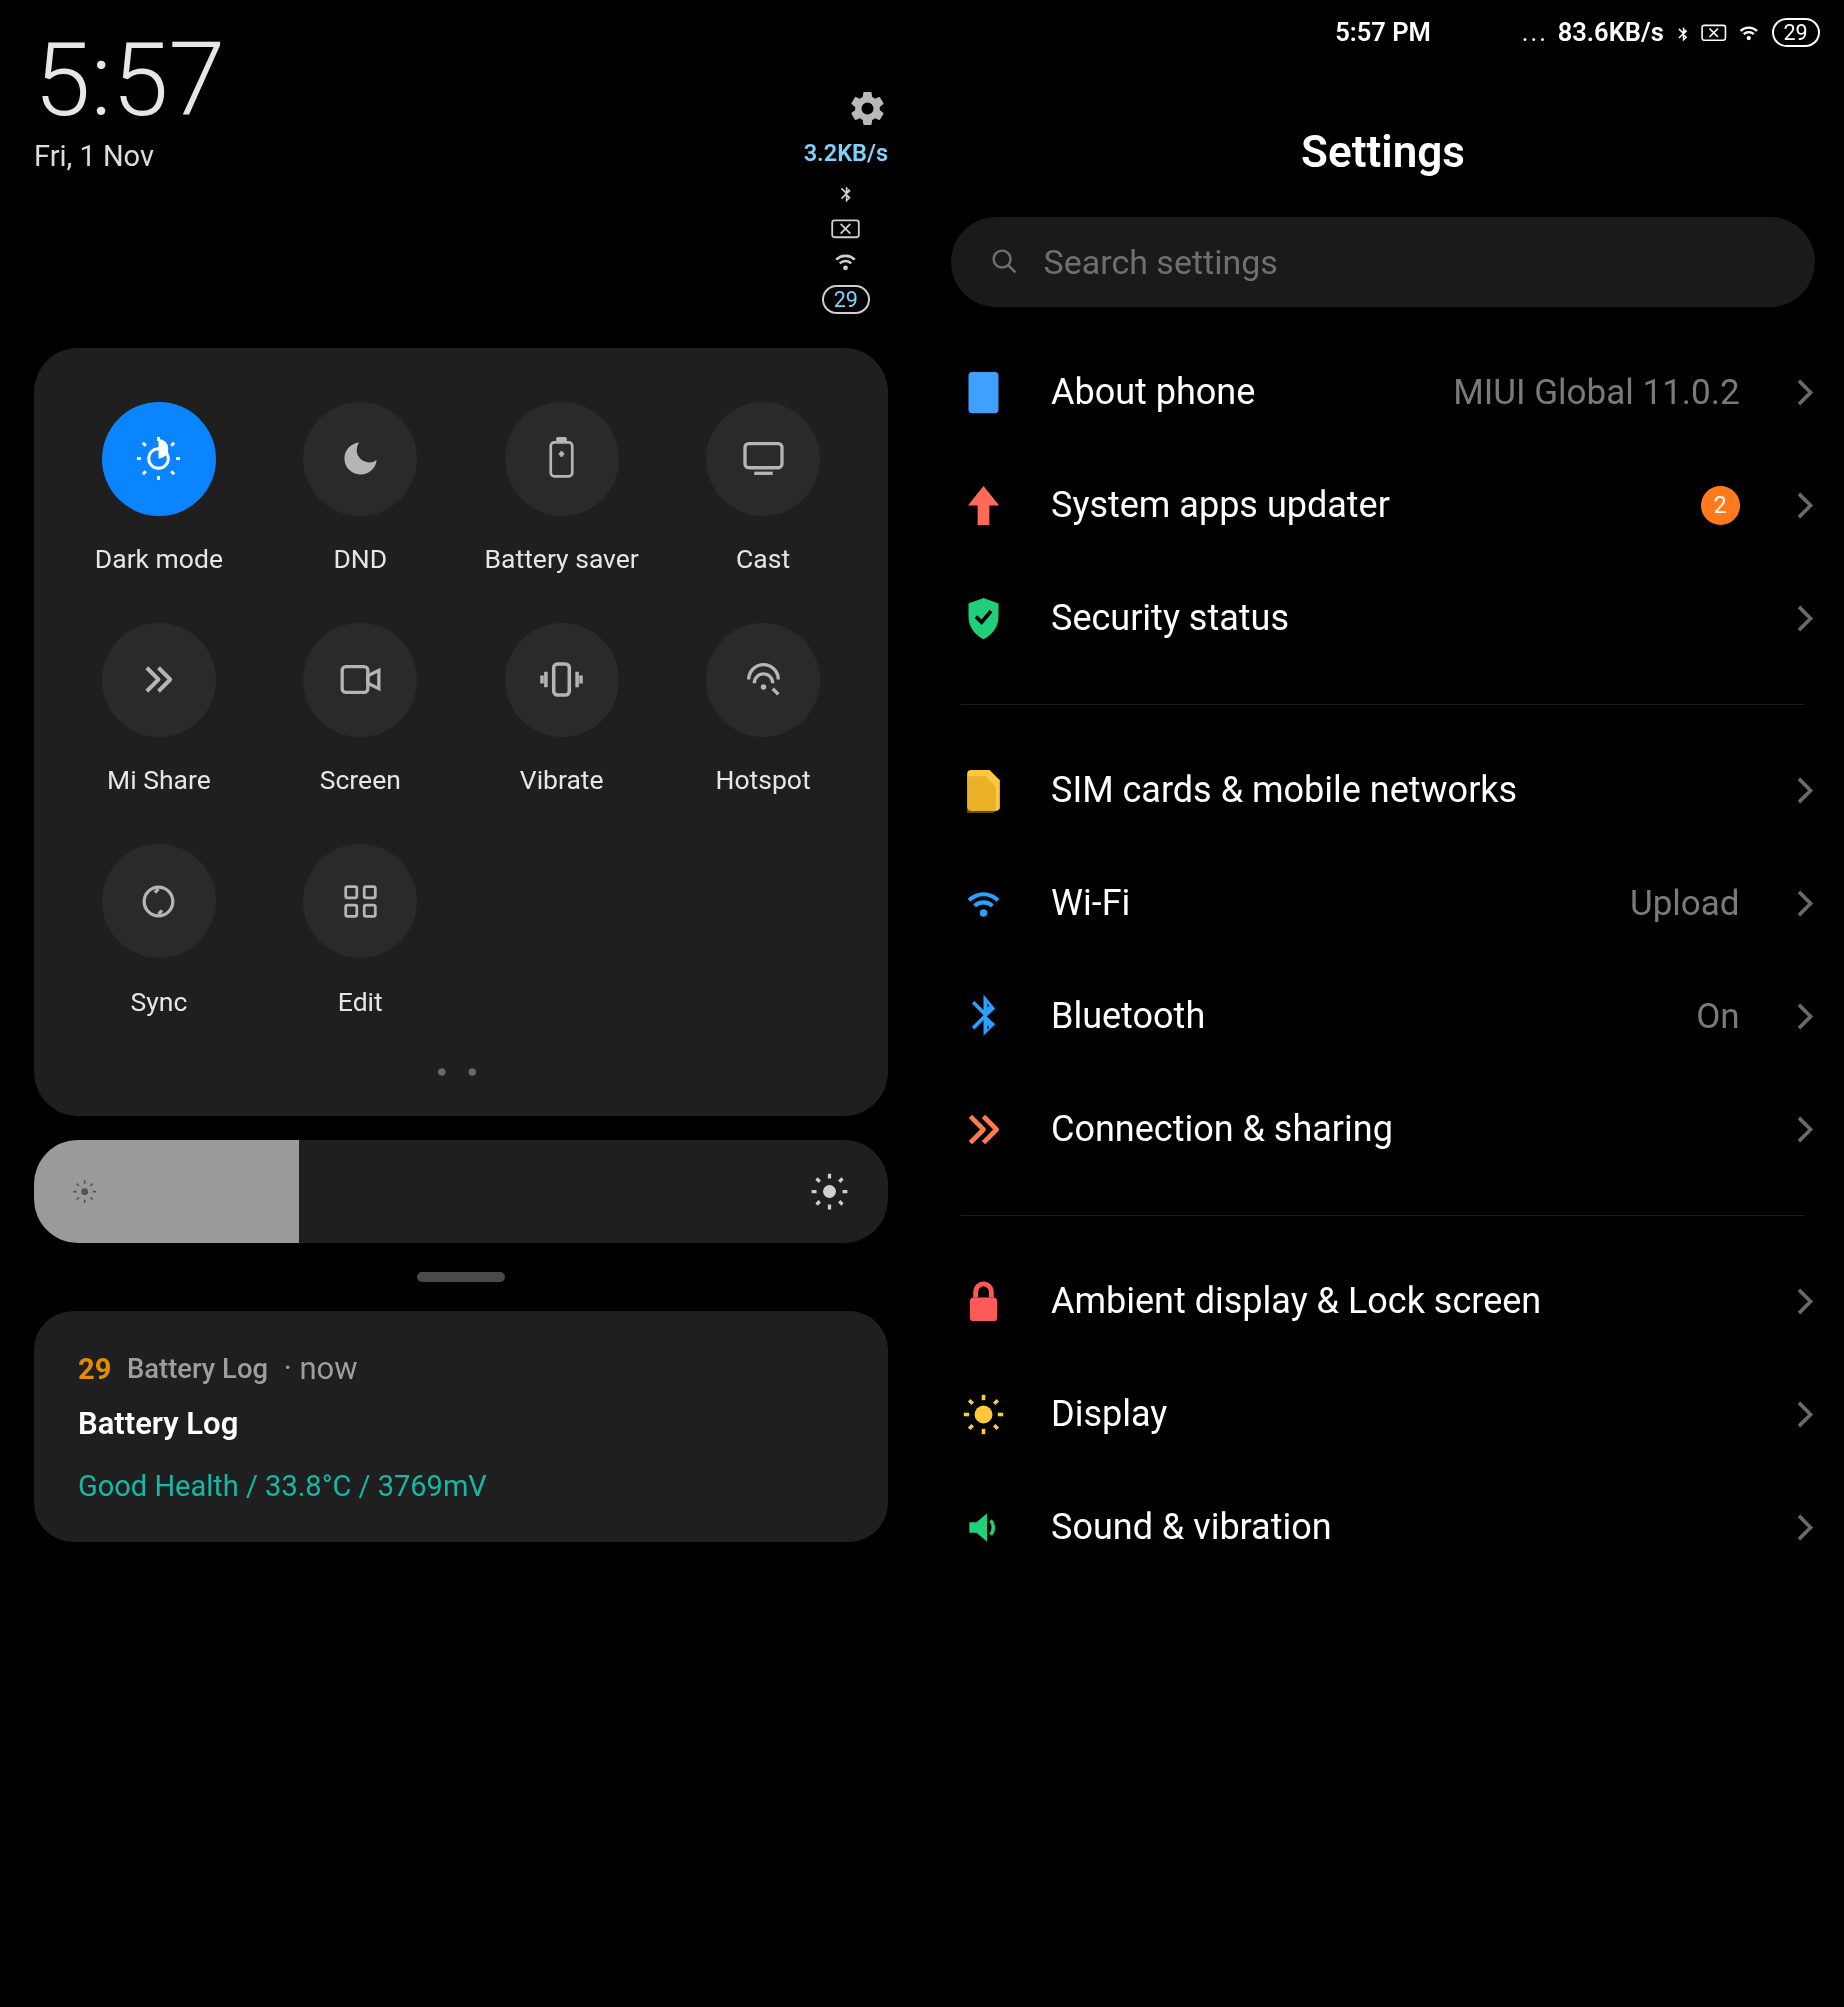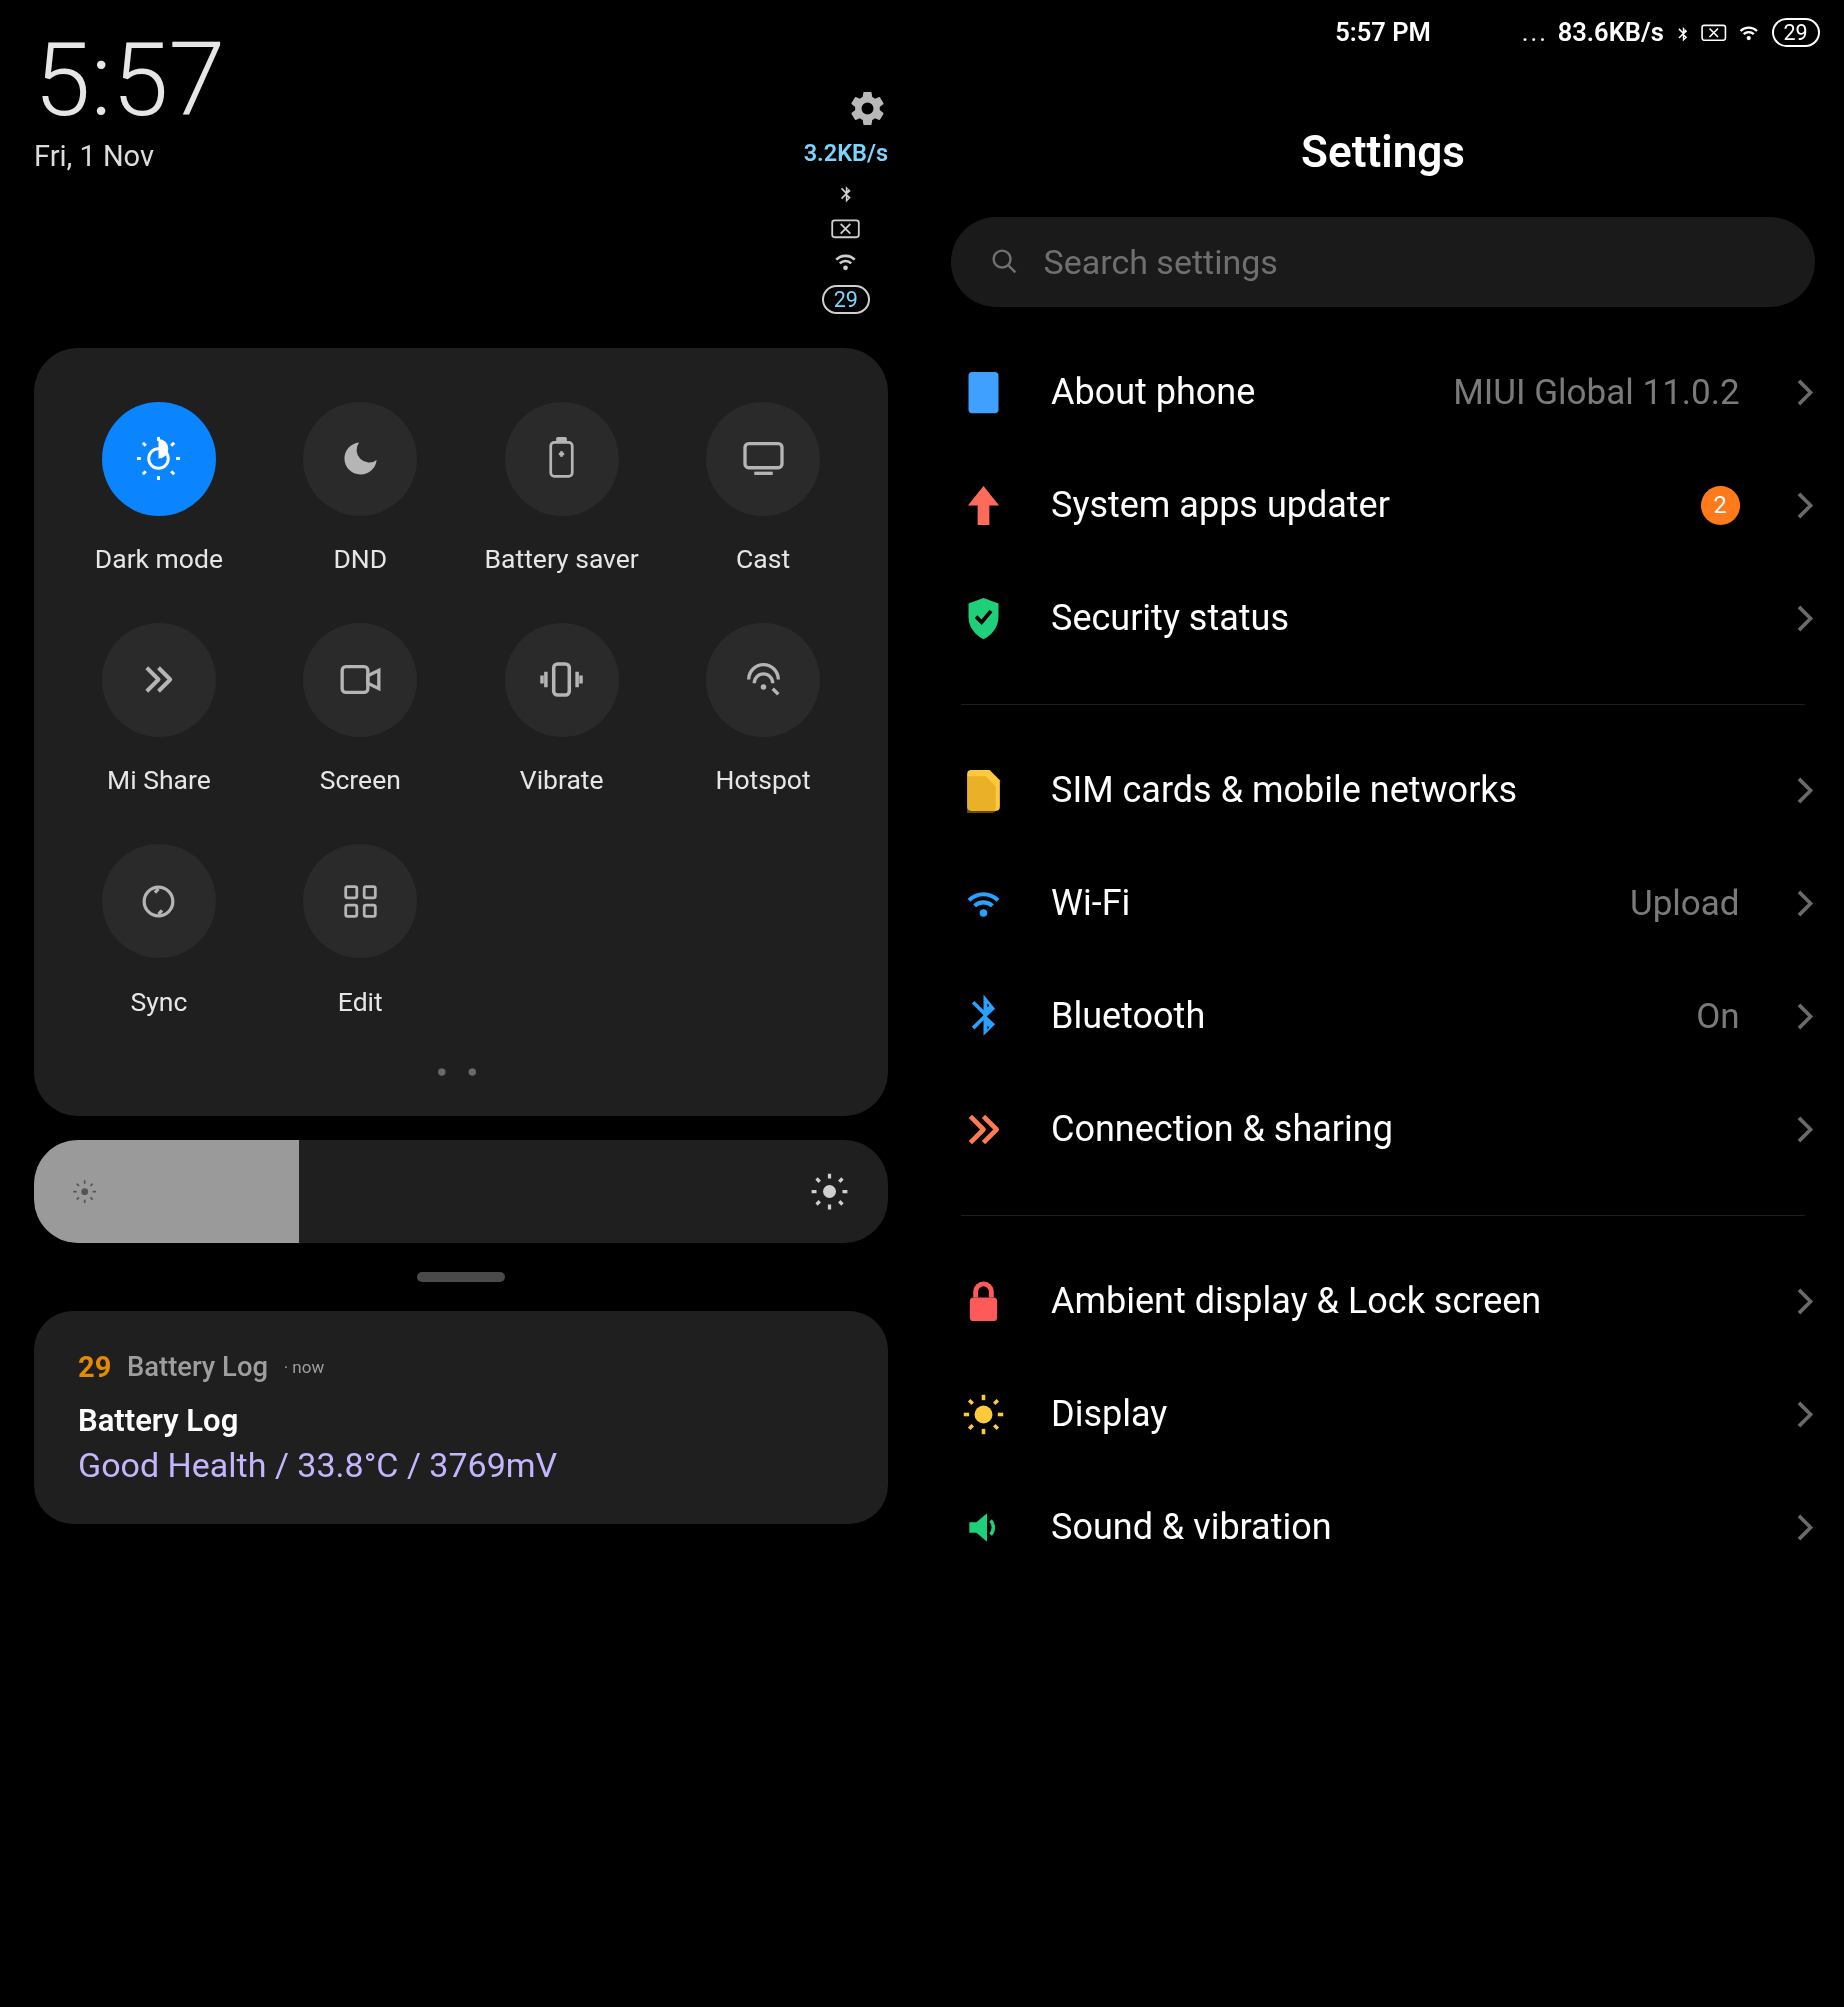--- a/index.html
+++ b/index.html
@@ -66,23 +66,23 @@
 
 .notif-card {
   background: #1f1f1f;
   border-radius: 39px;
   margin-top: 29px;
   padding: 39px 44px;
 }
 .notif-head { display: flex; align-items: center; gap: 15.7px; font-size: 27.4px; }
 .notif-badge { color: #e68a00; font-weight: 700; font-size: 29px; }
 .notif-app { color: #9e9e9e; font-weight: 500; }
-.notif-dottime { color: #9e9e9e; font-size: 17px; }
+.notif-dottime { color: #9e9e9e; font-size: 31px; }
 .notif-title { font-size: 31px; font-weight: 600; margin-top: 17.6px; color: #fff; }
-.notif-body { font-size: 34px; color: #c4b5fd; margin-top: 6px; }
+.notif-body { font-size: 29px; color: #14b8a6; margin-top: 27px; }
 
 
 .statusbar {
   height: 49px;
   display: flex; align-items: center; justify-content: center;
   position: relative;
   font-size: 25.5px;
   margin-top: 7.8px;
 }
 .statusbar .sb-time { position: absolute; left: 50%; transform: translateX(-50%); font-weight: 600; }

